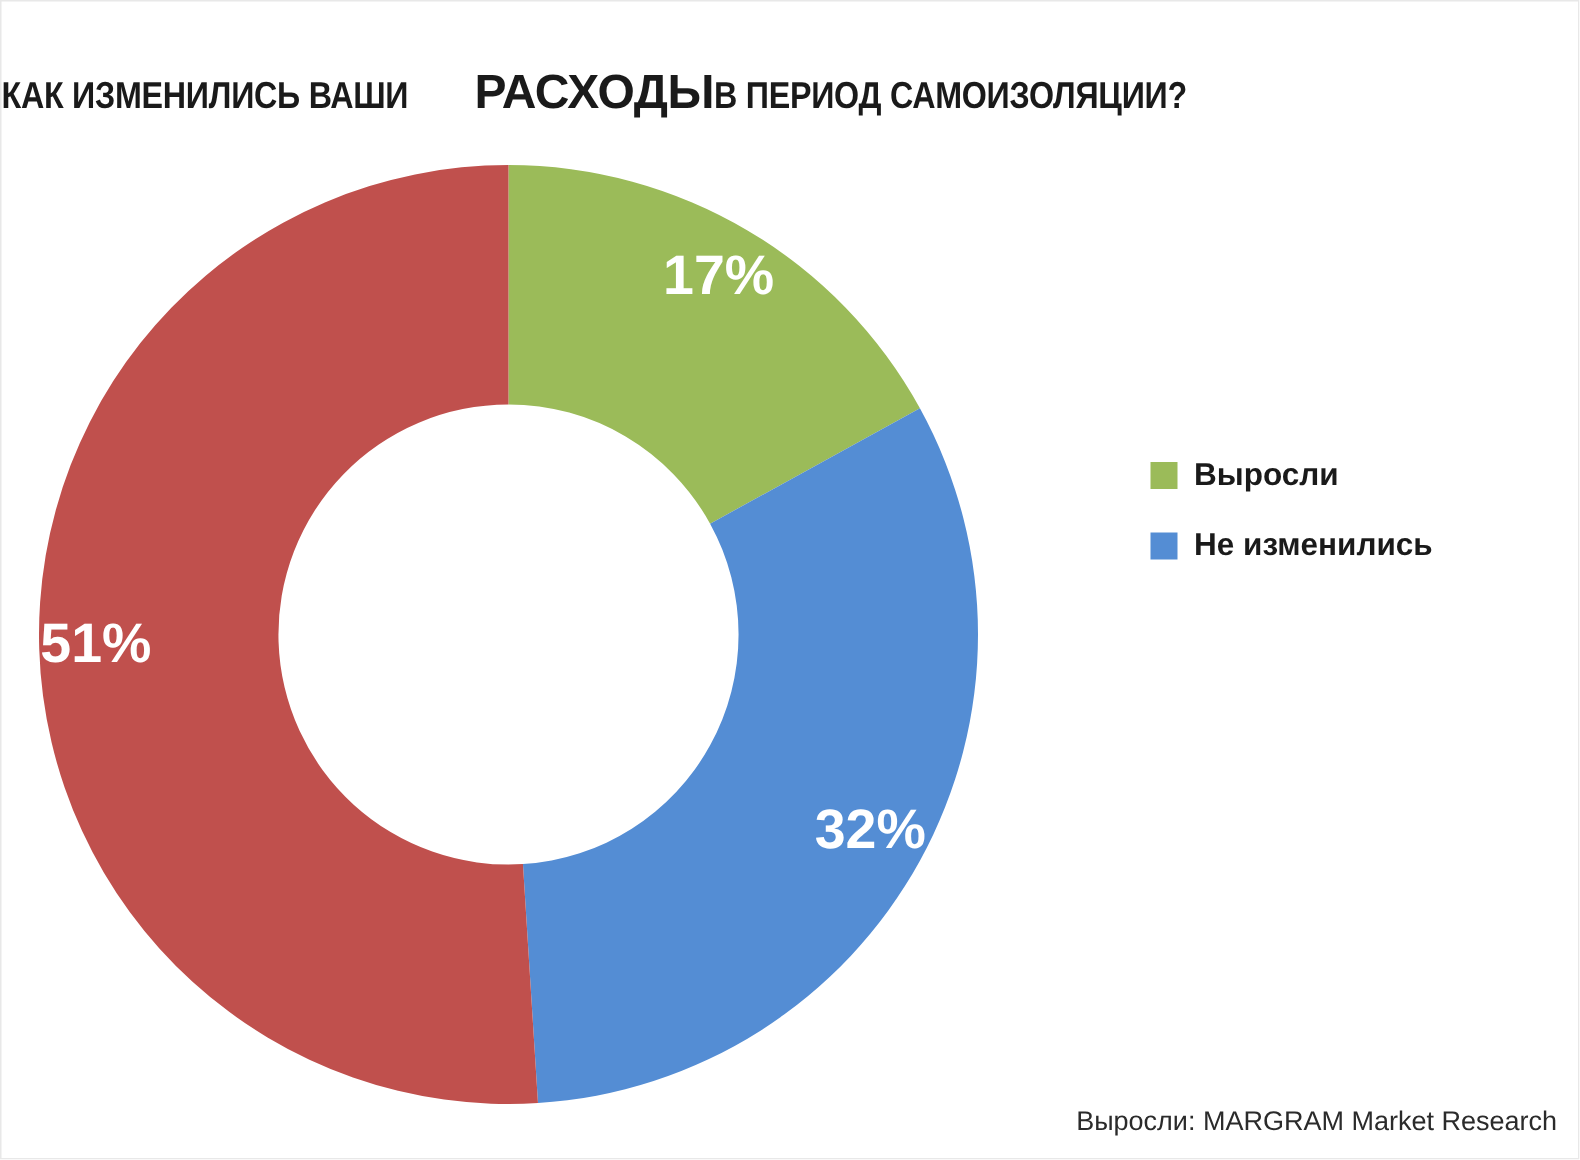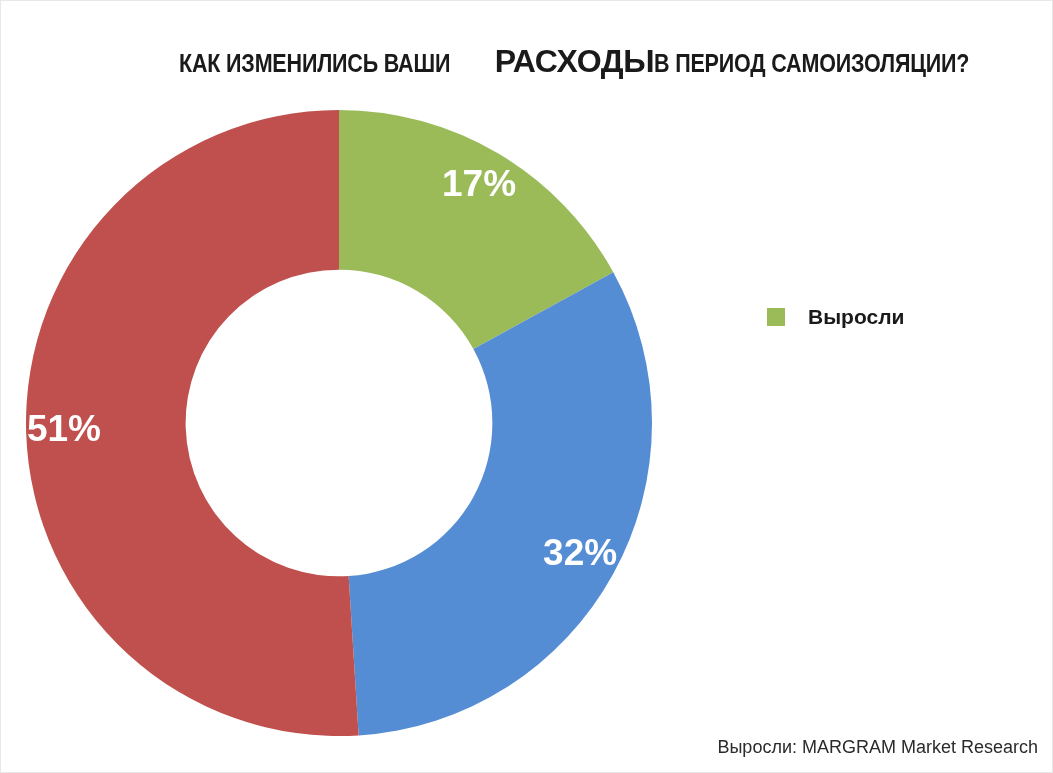--- a/index.html
+++ b/index.html
@@ -21,21 +21,21 @@
     border: 1px solid #e8e8e8;
     overflow: hidden;
   }
 
   
   .chart-title {
     position: absolute;
     left: 0;
     top: 44px;
     width: 1020px;
-    text-align: right;
+    text-align: left;
     white-space: nowrap;
     color: #1a1a1a;
     font-weight: bold;
     font-size: 25px;
     letter-spacing: -0.2px;
     line-height: 1;
   }
   .title-seg {
     display: inline;
     font-weight: bold;
@@ -78,21 +78,20 @@
   #legend {
     position: absolute;
     left: 766px;
     top: 292px;
     width: 270px;
   }
   .legend-row {
     display: flex;
     align-items: center;
     height: 47px;
-    gap: 12px;
   }
   .legend-swatch {
     width: 18px;
     height: 18px;
     flex: 0 0 18px;
     margin-right: 11px;
   }
   .legend-label {
     font-size: 21px;
     font-weight: bold;
@@ -134,17 +133,21 @@
           <text x="37.950787185756155" y="321.6437697369147" class="slice-label">51%</text>
         </g>
     </svg>
   </div>
 
   <div id="legend">
     <div class="legend-row">
       <span class="legend-swatch" style="background: rgb(155, 187, 89);"></span>
       <span class="legend-label">Выросли</span>
     </div>
+    <div class="legend-row">
+      <span class="legend-swatch" style="background: rgb(84, 141, 212);"></span>
+      <span class="legend-label">Не изменились</span>
+    </div>
   </div>
 
   <div id="source-note">Выросли: MARGRAM Market Research</div>
 
 </div>
 
 </body></html>

